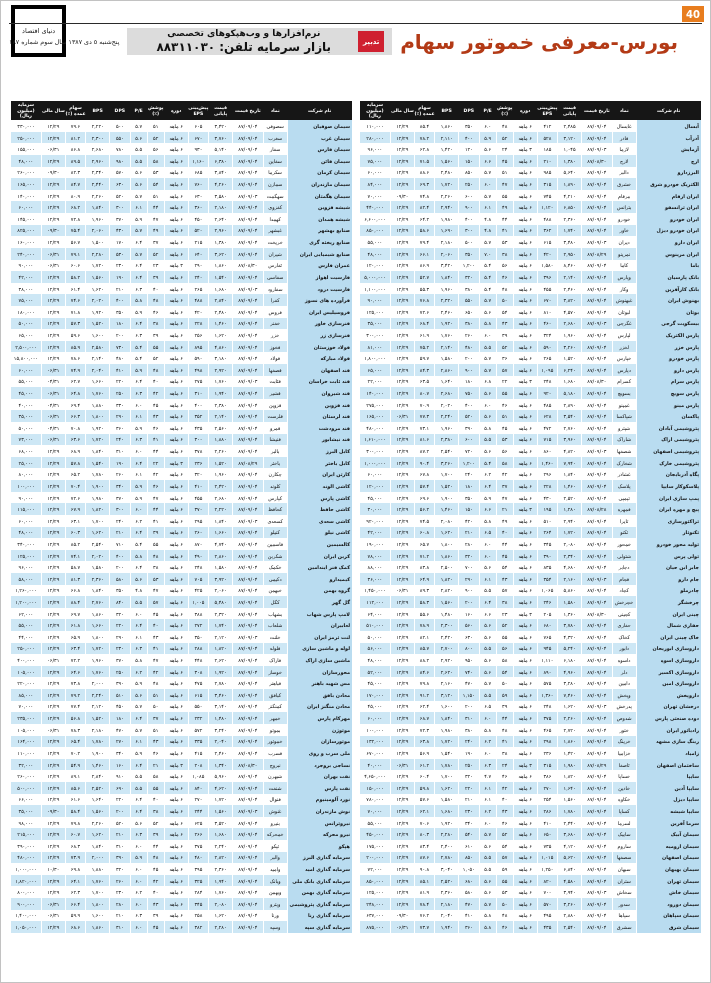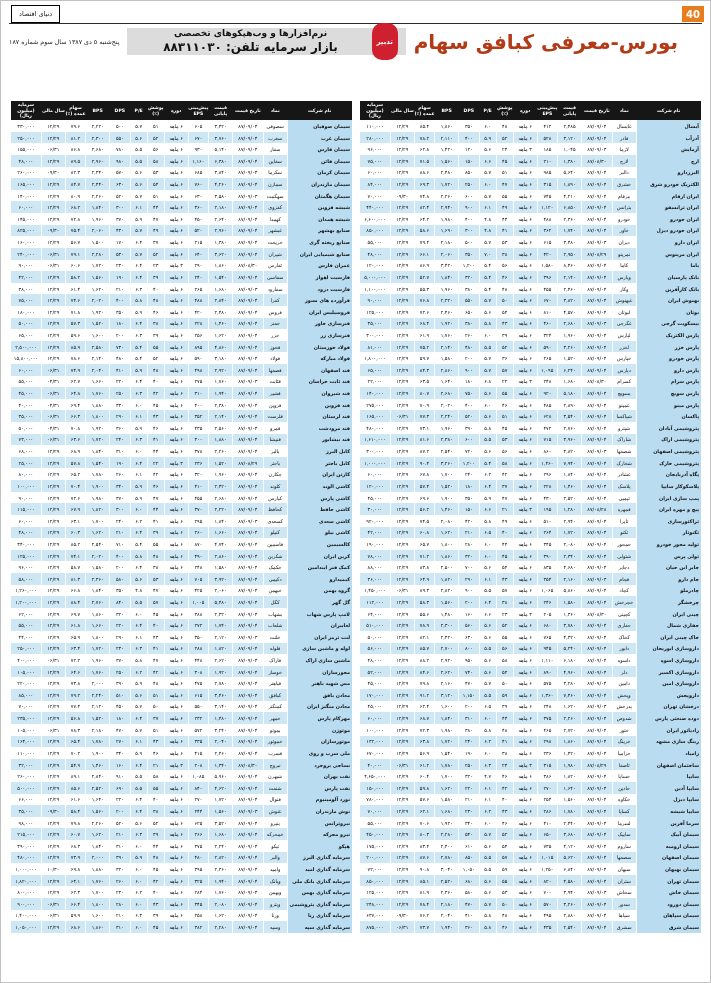--- a/index.html
+++ b/index.html
@@ -1,26 +1,26 @@
 <!DOCTYPE html>
 <html lang="fa" dir="rtl"><head>
 <meta charset="utf-8">
 <style>
   *{margin:0;padding:0;box-sizing:border-box}
   html,body{width:711px;height:983px;background:#e9e9e9;font-family:"DejaVu Sans","Liberation Sans",sans-serif}
   .page{position:relative;width:711px;height:983px;background:#fff;direction:rtl;border:1px solid #c2c2c2;overflow:hidden}
   .pagenum{position:absolute;top:5px;right:6px;width:22px;height:16px;background:#e87d1e;color:#fff;
            font-size:10px;font-weight:bold;display:flex;align-items:center;justify-content:center}
   .toprule{position:absolute;top:22px;left:8px;right:8px;border-top:1.4px solid #2a2a2a}
-  .masthead-box{position:absolute;top:4px;left:10px;border:1px solid #000000;padding:4px 7px;font-size:6.5px;color:#222;background:#fff}
+  .masthead-box{position:absolute;top:4px;left:10px;border:4px solid #000000;padding:18px 7px;font-size:6.5px;color:#222;background:#fff}
   .header{position:absolute;top:27px;right:32px;left:8px;display:flex;direction:rtl;align-items:center;gap:8px}
   .title{font-size:20px;font-weight:bold;color:#b33a16;white-space:nowrap;letter-spacing:-.5px}
   .subbar{background:#dcdcdc;display:flex;direction:rtl;align-items:center;gap:6px;padding:2px 8px;height:27px;flex:1;min-width:0}
-  .logo{width:26px;height:37px;background:#cf2030;color:#fff;font-size:7px;font-weight:bold;
-        display:flex;align-items:center;justify-content:center;border-radius:10px;flex:0 0 auto}
+  .logo{width:26px;height:21px;background:#cf2030;color:#fff;font-size:7px;font-weight:bold;
+        display:flex;align-items:center;justify-content:center;border-radius:0;flex:0 0 auto}
   .subtexts{flex:1;text-align:center;font-weight:bold;color:#111;line-height:1.25;min-width:0}
   .subtexts .l1{font-size:9px}
   .subtexts .l2{font-size:12px}
   .dateline{font-size:6.3px;color:#222;white-space:nowrap;flex:0 0 auto}
   .tables{position:absolute;top:100px;right:9px;left:9px;bottom:49px;display:flex;direction:rtl;gap:7px}
   .tcol{flex:1;height:100%;min-width:0}
   table{width:100%;height:100%;border-collapse:collapse;table-layout:fixed;direction:rtl}
   thead th{background:#161616;color:#fff;font-size:4.6px;font-weight:bold;padding:1px 0;line-height:1.25;height:16px;
            vertical-align:middle;overflow:hidden}
   tbody td{font-size:4.9px;text-align:center;color:#101010;white-space:nowrap;overflow:hidden;
@@ -45,21 +45,21 @@
 </head>
 <body>
 
 <div class="page">
 
   <div class="masthead-box">دنیای اقتصاد</div>
   <div class="pagenum">40</div>
   <div class="toprule"></div>
 
   <div class="header">
-    <div class="title">بورس-معرفی کبافق سهام</div>
+    <div class="title">بورس-معرفی خموتور سهام</div>
     <div class="subbar">
       <div class="logo">تدبیر</div>
       <div class="subtexts">
         <div class="l1">نرم‌افزارها و وب‌هپکو‌های تخصصی</div>
         <div class="l2">بازار سرمایه   تلفن: ۸۸۳۱۱۰۳۰</div>
       </div>
     </div>
     <div class="dateline">پنج‌شنبه ۵ دی ۱۳۸۷   سال سوم   شماره ۱۸۷</div>
   </div>
 

